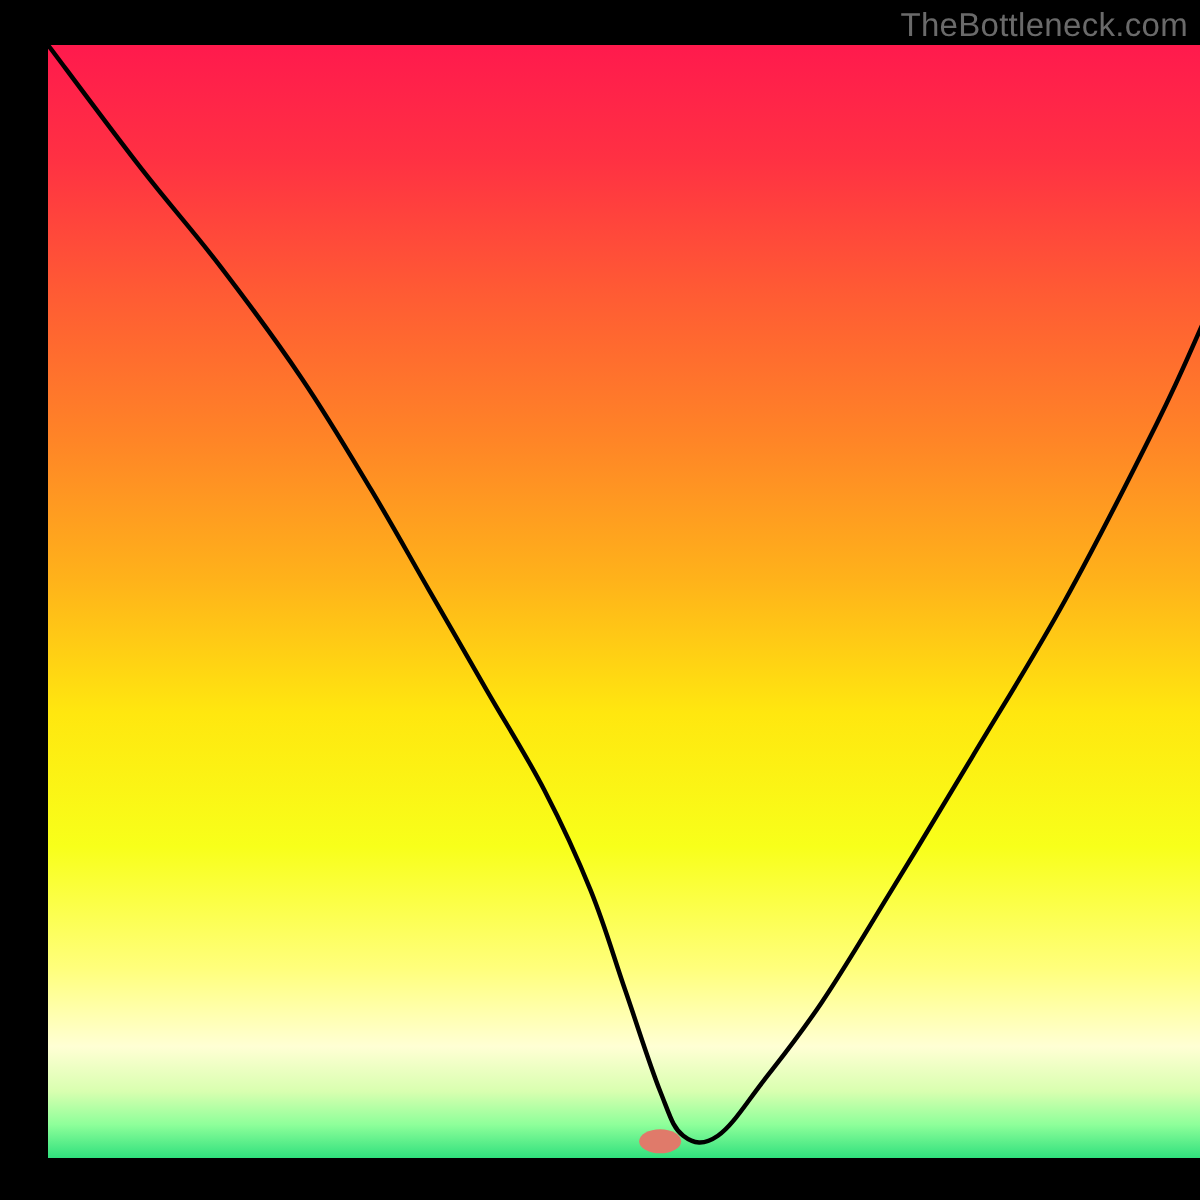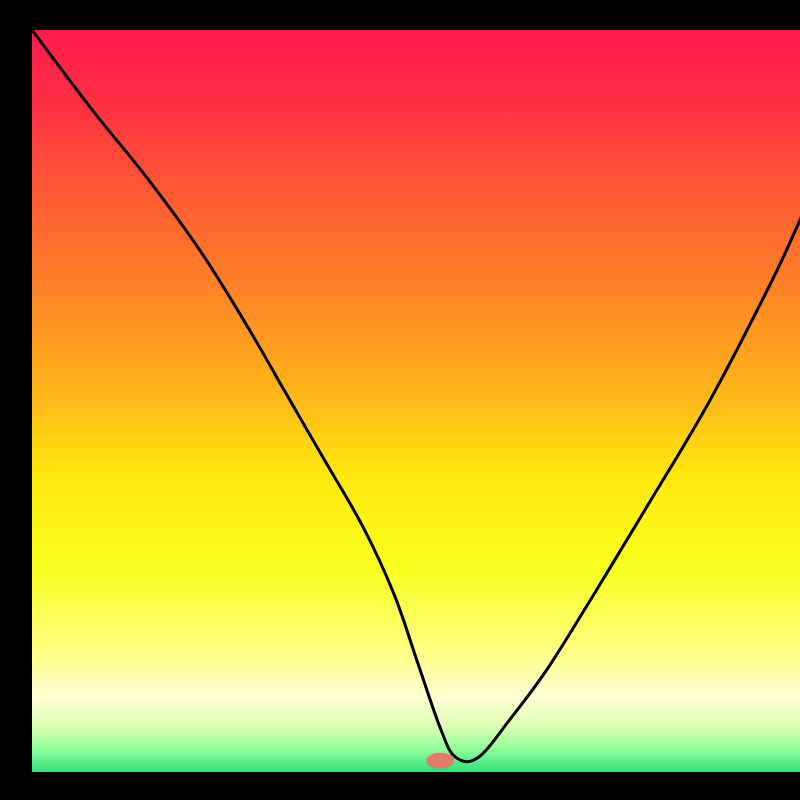--- a/index.html
+++ b/index.html
@@ -30,20 +30,21 @@
   svg {
     position: absolute;
     left: 0;
     top: 0;
   }
 </style>
 </head>
 <body>
 
 <div class="chart-container">
+  <div class="watermark">TheBottleneck.com</div>
 
   <svg id="chart-svg" width="800" height="800" viewBox="0 0 800 800">
     <defs>
       <linearGradient id="bgGrad" x1="0" y1="0" x2="0" y2="1">
           <stop offset="0%" stop-color="#ff1a4d"></stop>
           <stop offset="10%" stop-color="#ff3043"></stop>
           <stop offset="22%" stop-color="#ff5a34"></stop>
           <stop offset="35%" stop-color="#ff8327"></stop>
           <stop offset="48%" stop-color="#ffb21a"></stop>
           <stop offset="60%" stop-color="#ffe70f"></stop>

